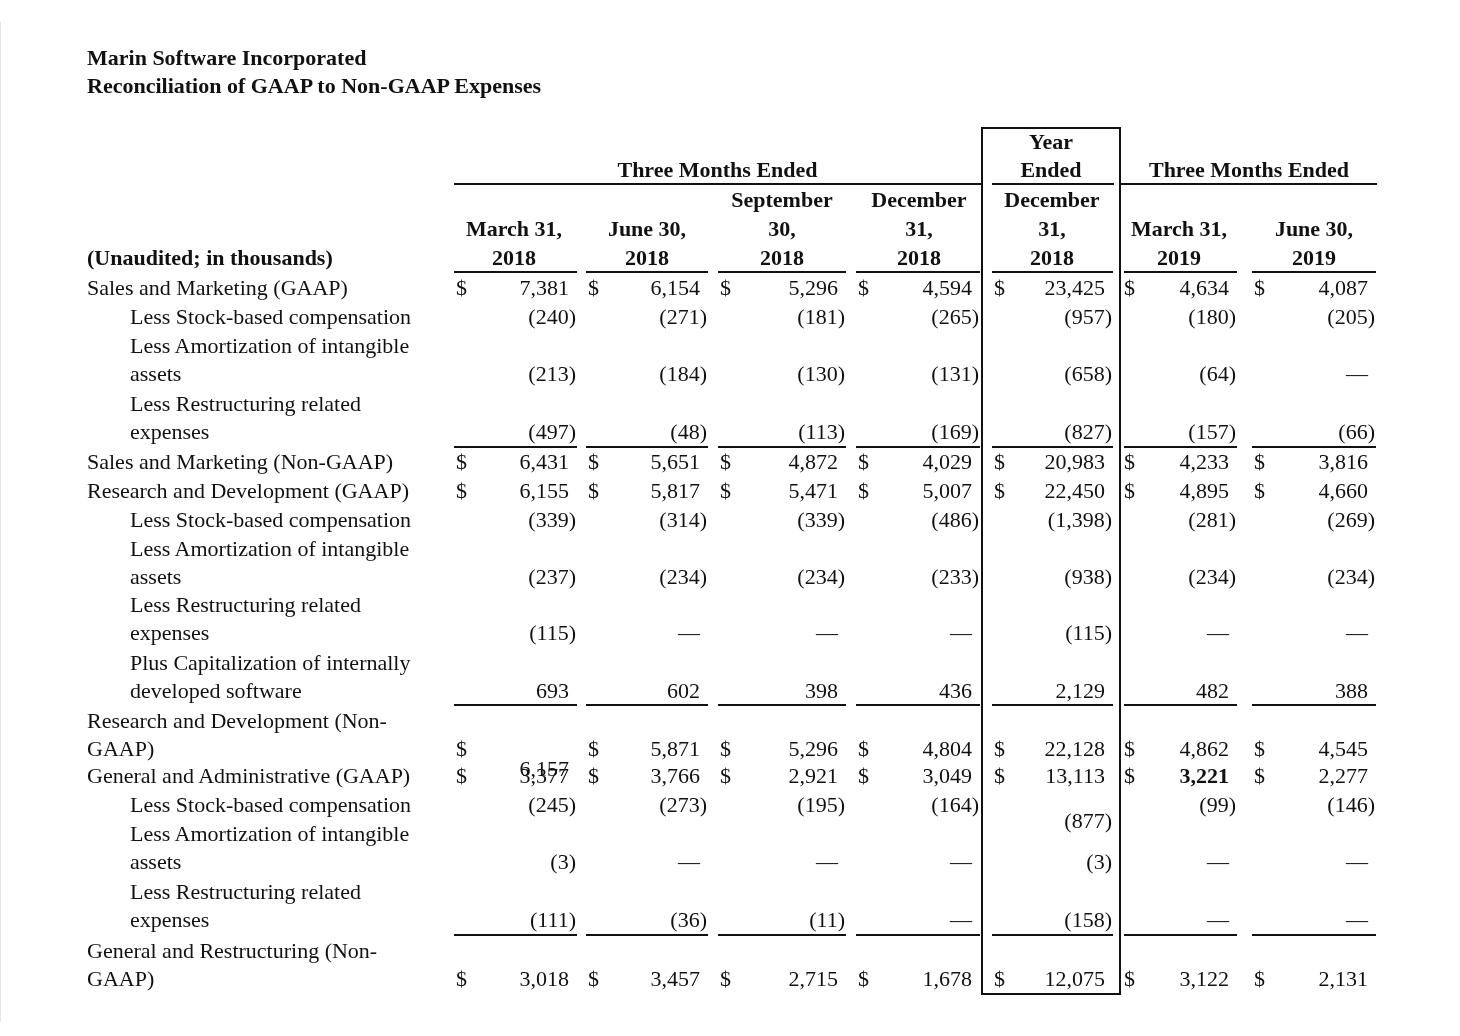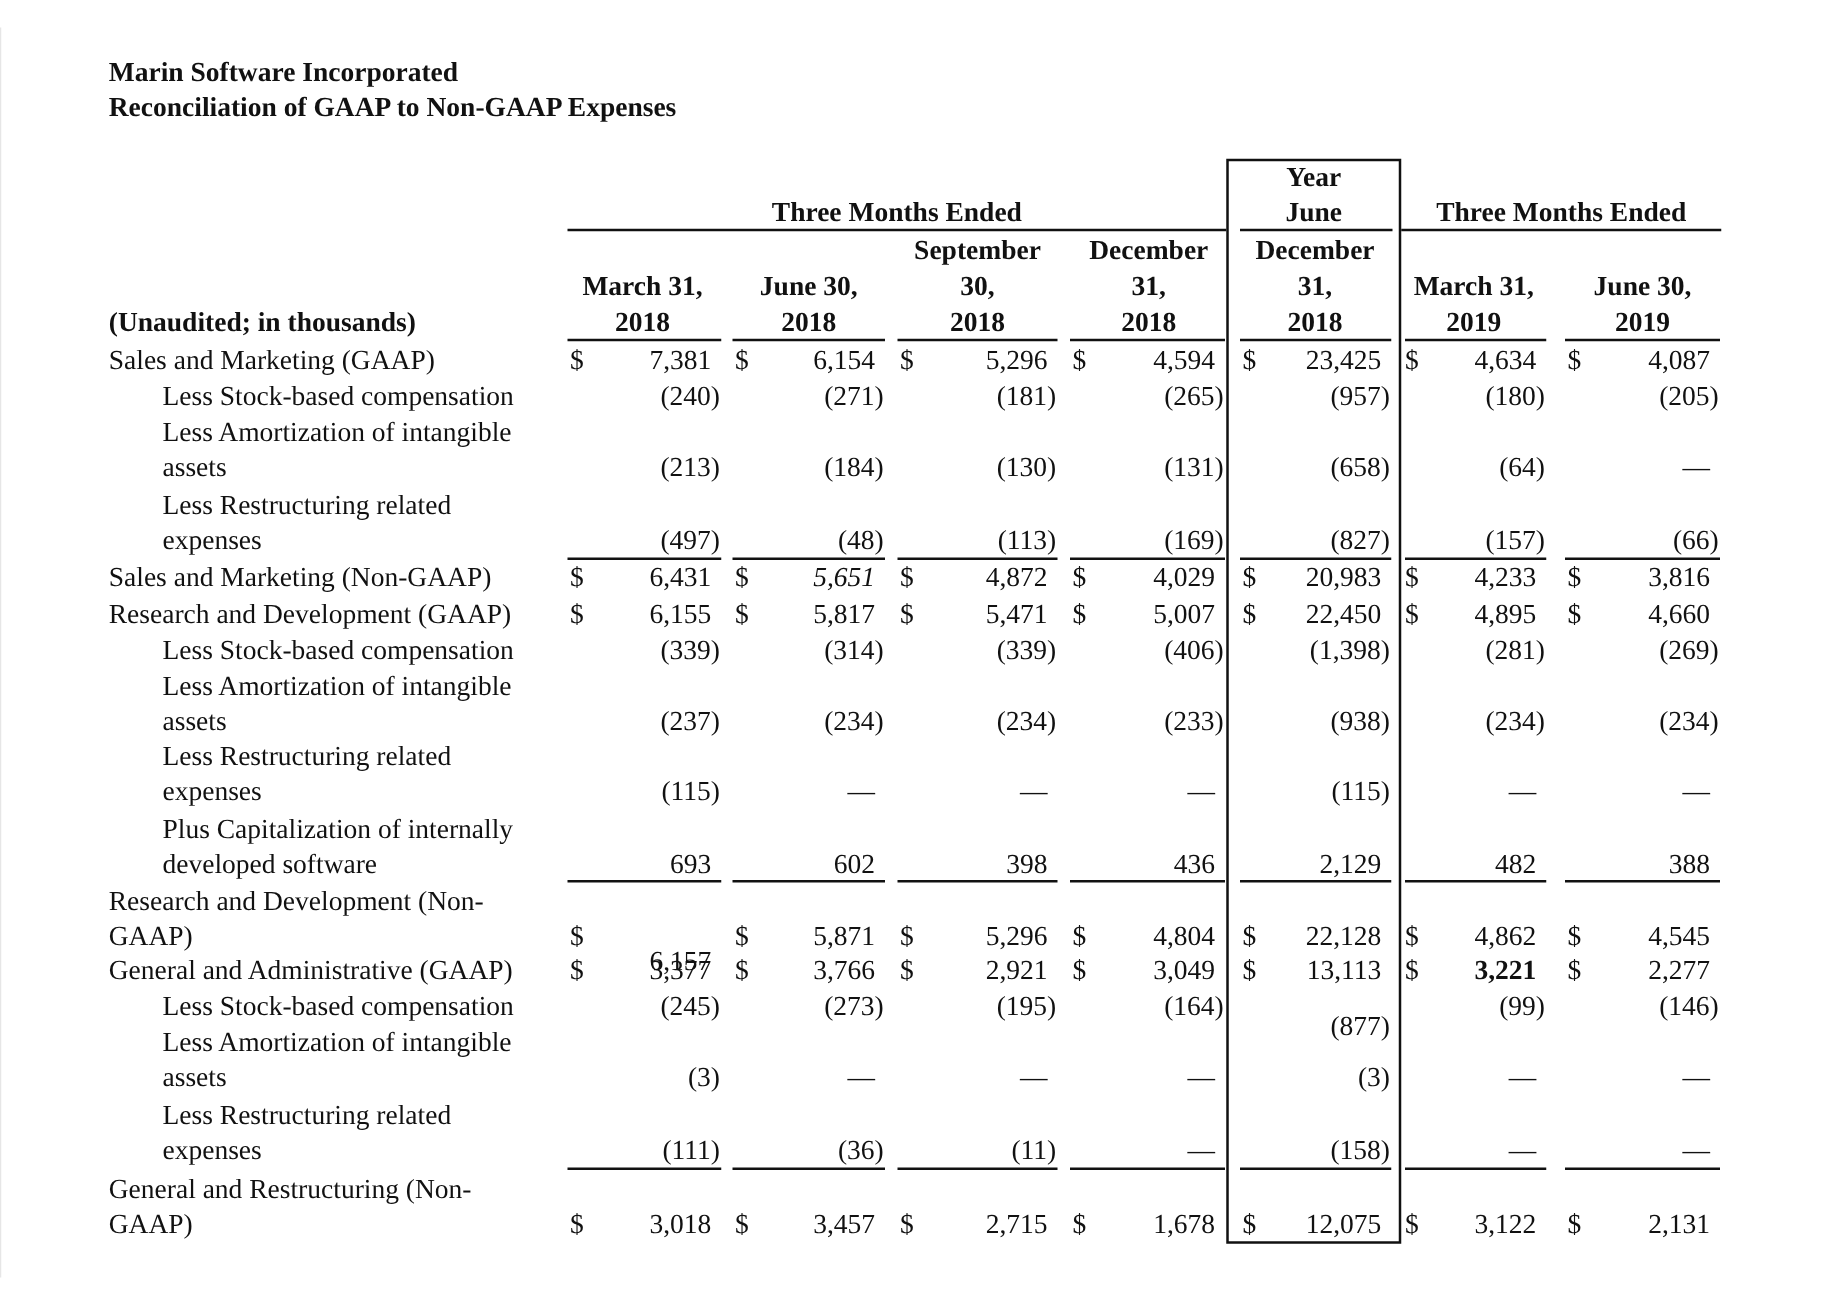--- a/index.html
+++ b/index.html
@@ -22,21 +22,21 @@
 
 <div class="title" style="top:44px;">Marin Software Incorporated</div>
 <div class="title" style="top:72px;">Reconciliation of GAAP to Non-GAAP Expenses</div>
 
 <div class="box"></div>
 
 <div class="hdr" style="left:454px; width:527px; top:155px;">Three Months Ended</div>
 <div class="rule" style="left:454px; width:527px; top:183px;"></div>
 
 <div class="hdr" style="left:983px; width:136px; top:127px;">Year</div>
-<div class="hdr" style="left:983px; width:136px; top:155px;">June</div>
+<div class="hdr" style="left:983px; width:136px; top:155px;">Ended</div>
 <div class="rule" style="left:992px; width:122px; top:183px;"></div>
 
 <div class="hdr" style="left:1121px; width:256px; top:155px;">Three Months Ended</div>
 <div class="rule" style="left:1121px; width:256px; top:183px;"></div>
 
 <div class="lbl b" style="left:87px; top:244px;">(Unaudited; in thousands)</div>
 
 <div id="col-headers">
     <div class="hdr" style="left: 444px; width: 140px; top: 185px;"></div>
     <div class="hdr" style="left: 444px; width: 140px; top: 214px;">March 31,</div>
@@ -113,21 +113,21 @@
     <div class="rule" style="left: 586px; width: 122px; top: 446px;"></div>
     <div class="rule" style="left: 718px; width: 128px; top: 446px;"></div>
     <div class="rule" style="left: 856px; width: 124px; top: 446px;"></div>
     <div class="rule" style="left: 992px; width: 121px; top: 446px;"></div>
     <div class="rule" style="left: 1124px; width: 113px; top: 446px;"></div>
     <div class="rule" style="left: 1252px; width: 124px; top: 446px;"></div>
     <div class="lbl" style="left: 87px; top: 448px;">Sales and Marketing (Non-GAAP)</div>
     <div class="dollar" style="left: 456px; top: 448px;">$</div>
     <div class="val" style="left: 449px; width: 120px; top: 448px;">6,431</div>
     <div class="dollar" style="left: 588px; top: 448px;">$</div>
-    <div class="val" style="left: 580px; width: 120px; top: 448px; font-style: italic;">5,651</div>
+    <div class="val" style="left: 580px; width: 120px; top: 448px;">5,651</div>
     <div class="dollar" style="left: 720px; top: 448px;">$</div>
     <div class="val" style="left: 718px; width: 120px; top: 448px;">4,872</div>
     <div class="dollar" style="left: 858px; top: 448px;">$</div>
     <div class="val" style="left: 852px; width: 120px; top: 448px;">4,029</div>
     <div class="dollar" style="left: 994px; top: 448px;">$</div>
     <div class="val" style="left: 985px; width: 120px; top: 448px;">20,983</div>
     <div class="dollar" style="left: 1124px; top: 448px;">$</div>
     <div class="val" style="left: 1109px; width: 120px; top: 448px;">4,233</div>
     <div class="dollar" style="left: 1254px; top: 448px;">$</div>
     <div class="val" style="left: 1248px; width: 120px; top: 448px;">3,816</div>
@@ -143,21 +143,21 @@
     <div class="dollar" style="left: 994px; top: 477px;">$</div>
     <div class="val" style="left: 985px; width: 120px; top: 477px;">22,450</div>
     <div class="dollar" style="left: 1124px; top: 477px;">$</div>
     <div class="val" style="left: 1109px; width: 120px; top: 477px;">4,895</div>
     <div class="dollar" style="left: 1254px; top: 477px;">$</div>
     <div class="val" style="left: 1248px; width: 120px; top: 477px;">4,660</div>
     <div class="lbl" style="left: 130px; top: 506px;">Less Stock-based compensation</div>
     <div class="val" style="left: 456px; width: 120px; top: 506px;">(339)</div>
     <div class="val" style="left: 587px; width: 120px; top: 506px;">(314)</div>
     <div class="val" style="left: 725px; width: 120px; top: 506px;">(339)</div>
-    <div class="val" style="left: 859px; width: 120px; top: 506px;">(406)</div>
+    <div class="val" style="left: 859px; width: 120px; top: 506px;">(486)</div>
     <div class="val" style="left: 992px; width: 120px; top: 506px;">(1,398)</div>
     <div class="val" style="left: 1116px; width: 120px; top: 506px;">(281)</div>
     <div class="val" style="left: 1255px; width: 120px; top: 506px;">(269)</div>
     <div class="lbl" style="left: 130px; top: 535px;">Less Amortization of intangible</div>
     <div class="lbl" style="left: 130px; top: 563px;">assets</div>
     <div class="val" style="left: 456px; width: 120px; top: 563px;">(237)</div>
     <div class="val" style="left: 587px; width: 120px; top: 563px;">(234)</div>
     <div class="val" style="left: 725px; width: 120px; top: 563px;">(234)</div>
     <div class="val" style="left: 859px; width: 120px; top: 563px;">(233)</div>
     <div class="val" style="left: 992px; width: 120px; top: 563px;">(938)</div>

